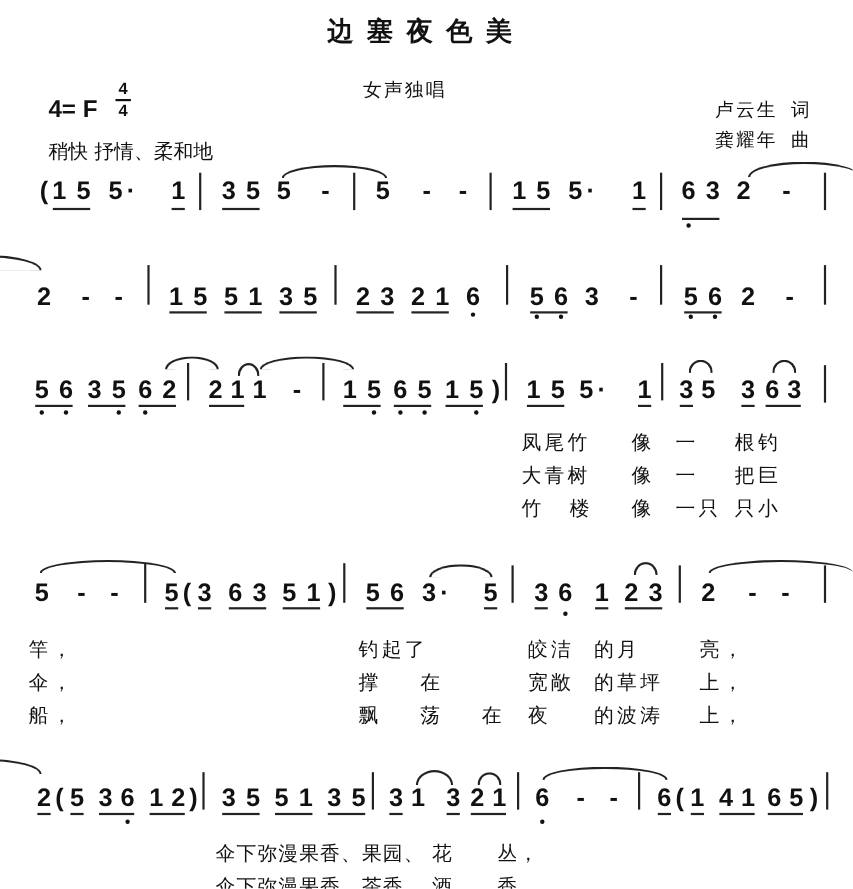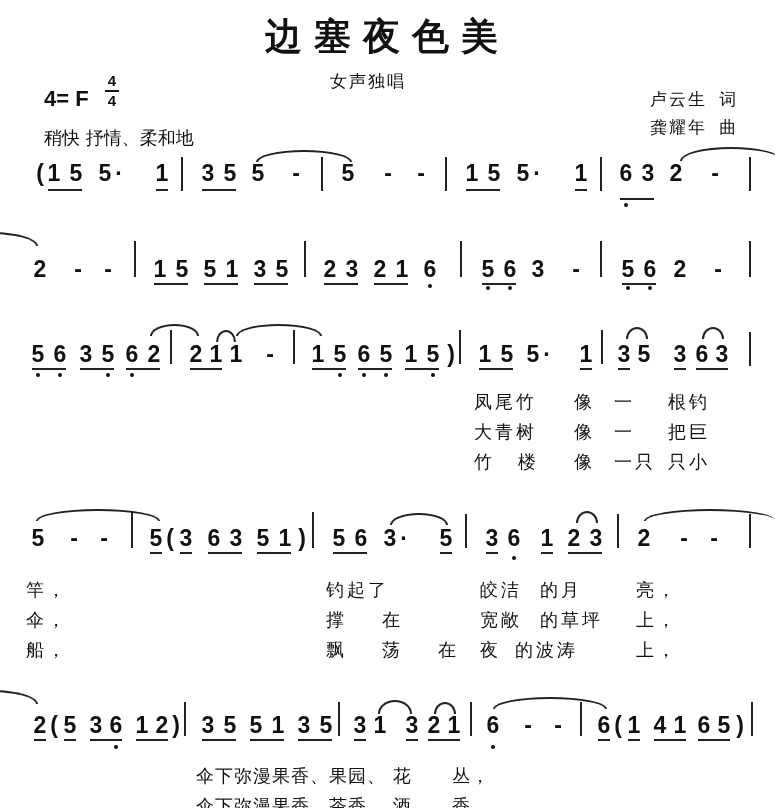--- a/index.html
+++ b/index.html
@@ -1,19 +1,19 @@
 <!DOCTYPE html>
 <html><head>
 <meta charset="utf-8">
 <style>
   html,body{margin:0;padding:0;background:#fff;}
   body{width:775px;height:808px;position:relative;overflow:hidden;color:#111;
        font-family:"DejaVu Serif","Liberation Serif",serif;}
   .abs{position:absolute;white-space:nowrap;}
-  .title{left:0;width:775px;top:12px;text-align:center;font-size:37px;letter-spacing:12px;font-weight:bold;
+  .title{left:0;width:775px;top:12px;text-align:center;font-size:24px;letter-spacing:12px;font-weight:bold;
          font-family:"DejaVu Serif",serif;}
   .subtitle{left:330px;top:70px;font-size:17px;letter-spacing:2px;}
   .credit{font-size:17px;letter-spacing:2px;font-family:Liberation Mono, monospace;}
   .key{left:44px;top:86px;font-family:"Liberation Sans","DejaVu Sans",sans-serif;font-weight:bold;font-size:22px;}
   .tsig{position:absolute;left:105px;top:74px;font-family:"Liberation Sans",sans-serif;font-weight:bold;font-size:15px;
         line-height:14px;text-align:center;width:14px;}
   .tsig .bar{display:block;height:2px;background:#111;margin:2px 0;}
   .tempo{left:44px;top:126px;font-size:18px;font-family:"DejaVu Sans",sans-serif;}
   
   .n{position:absolute;font-family:"Liberation Sans","DejaVu Sans",sans-serif;font-weight:bold;font-size:23px;
@@ -255,21 +255,21 @@
   <span class="lyr" style="left:382px;top:608px;">在</span>
   <span class="lyr" style="left:480px;top:608px;">宽敞</span>
   <span class="lyr" style="left:540px;top:608px;">的草坪</span>
   <span class="lyr" style="left:636px;top:608px;">上，</span>
 
   <span class="lyr" style="left:26px;top:638px;">船，</span>
   <span class="lyr" style="left:326px;top:638px;">飘</span>
   <span class="lyr" style="left:382px;top:638px;">荡</span>
   <span class="lyr" style="left:438px;top:638px;">在</span>
   <span class="lyr" style="left:480px;top:638px;">夜</span>
-  <span class="lyr" style="left:515px;top:638px;">的波涛</span>
+  <span class="lyr" style="left:540px;top:638px;">的波涛</span>
   <span class="lyr" style="left:636px;top:638px;">上，</span>
 </div>
 
 <div>
   <div class="arc" style="left:-60px;top:690px;width:96px;height:12px;border-left:none;"></div>
   <span class="n" style="left:32px;top:712px;">2</span>
   <div class="u" style="left:34px;top:739px;width:12px;"></div>
   <span class="n" style="left:46px;top:712px;">(</span>
   <span class="n" style="left:62px;top:712px;">5</span>
   <div class="u" style="left:64px;top:739px;width:12px;"></div>

